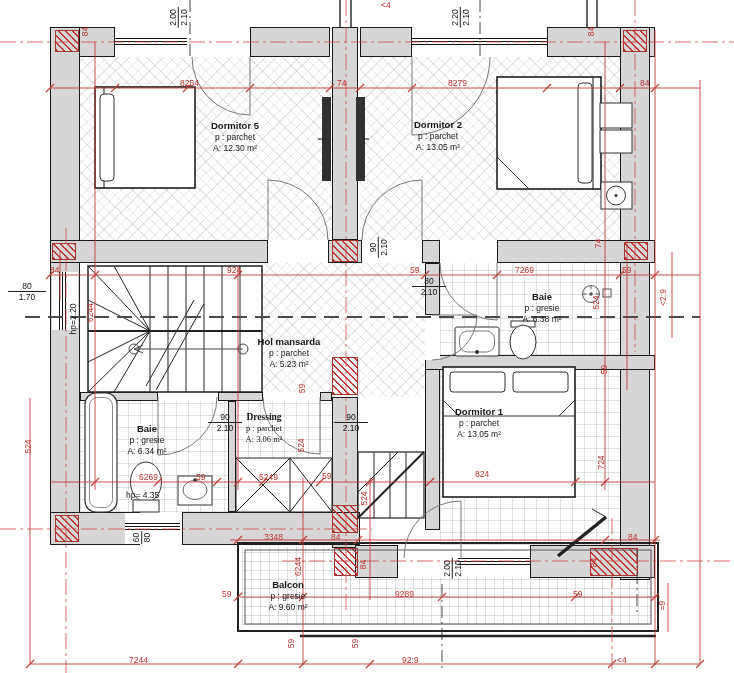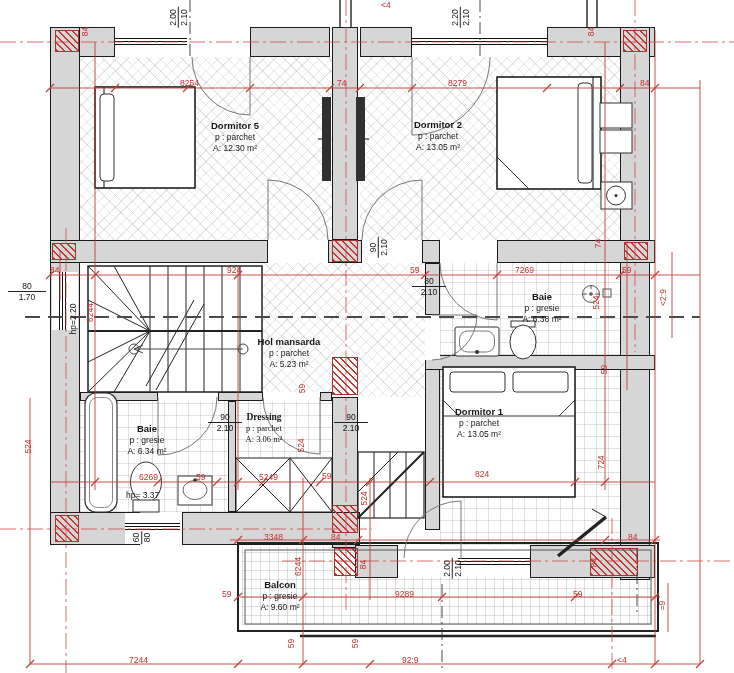--- a/index.html
+++ b/index.html
@@ -269,26 +269,26 @@
   <div class="room-label" style="left:230px;top:412px;width:68px;font-family:Liberation Serif, serif;">
     <span class="t">Dressing</span><br>
     <span>p : parchet</span><br>
     <span>A: 3.06 m²</span>
   </div>
   <div class="room-label" style="left:438px;top:406px;width:82px;">
     <span class="t">Dormitor 1</span><br>
     <span>p : parchet</span><br>
     <span>A: 13.05 m²</span>
   </div>
-  <div class="room-label" style="left:240px;top:579px;width:80px;">
+  <div class="room-label" style="left:248px;top:579px;width:80px;">
     <span class="t">Balcon</span><br>
     <span>p : gresie</span><br>
     <span>A: 9.60 m²</span>
   </div>
-  <div class="hp" style="left:126px;top:490px;">hp= 3.37</div>
+  <div class="hp" style="left:126px;top:490px;">hp= 4.35</div>
 
   <div class="frac fracv" style="left:168px;top:7px;">
     <span class="num">2.00</span>
     <span class="den">2.10</span>
   </div>
   <div class="frac fracv" style="left:450px;top:7px;">
     <span class="num">2.20</span>
     <span class="den">2.10</span>
   </div>
   <div class="frac" style="left:8px;top:281px;width:38px;">

